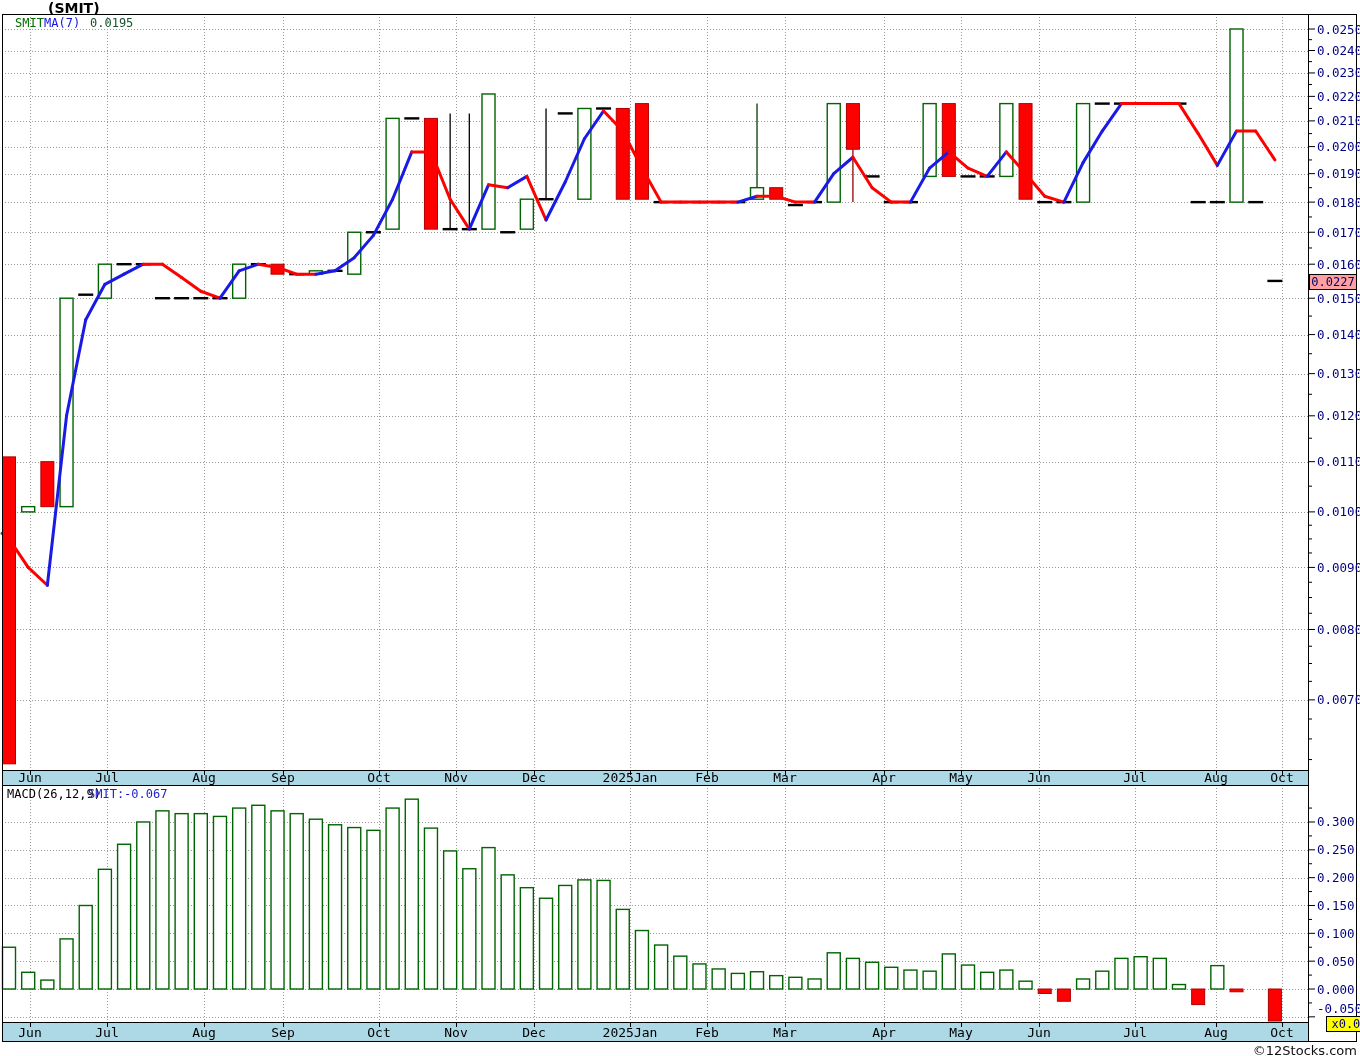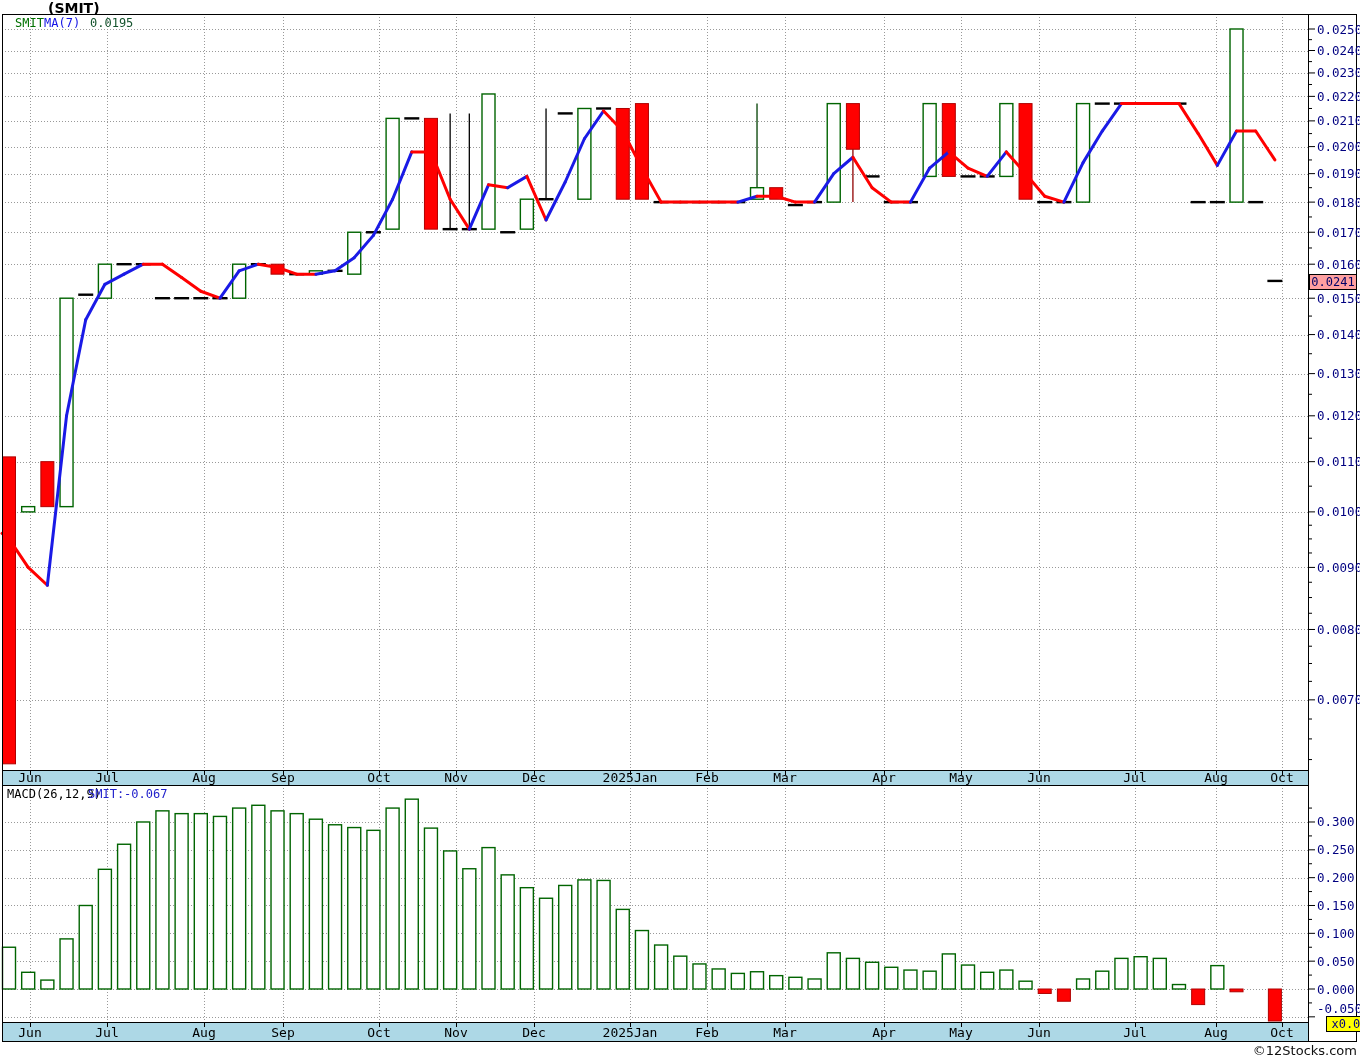--- a/index.html
+++ b/index.html
@@ -449,16 +449,16 @@
       <line x1="1282.5" y1="1022" x2="1282.5" y2="1027" stroke="#000"></line>
       <text x="1282" y="782" fill="#000000" font-size="13" font-family="&quot;DejaVu Sans Mono&quot;, monospace" text-anchor="middle">Oct</text>
       <text x="1282" y="1037" fill="#000000" font-size="13" font-family="&quot;DejaVu Sans Mono&quot;, monospace" text-anchor="middle">Oct</text>
     </svg>
   <div class="ovl" id="page-title">(SMIT)</div>
   <span class="ovl leg" id="legend-symbol">SMIT</span>
   <span class="ovl leg" id="legend-ma-label">MA(7)</span>
   <span class="ovl leg" id="legend-ma-value">0.0195</span>
   <span class="ovl mleg" id="macd-label">MACD(26,12,9)</span>
   <span class="ovl mleg" id="macd-value">SMIT:-0.067</span>
-  <div class="ovl" id="price-badge">0.0241</div>
+  <div class="ovl" id="price-badge">0.0227</div>
   <div class="ovl" id="multiplier-badge">x0.01</div>
   <div class="ovl" id="copyright">©12Stocks.com</div>
 </div>
 
 </body></html>

